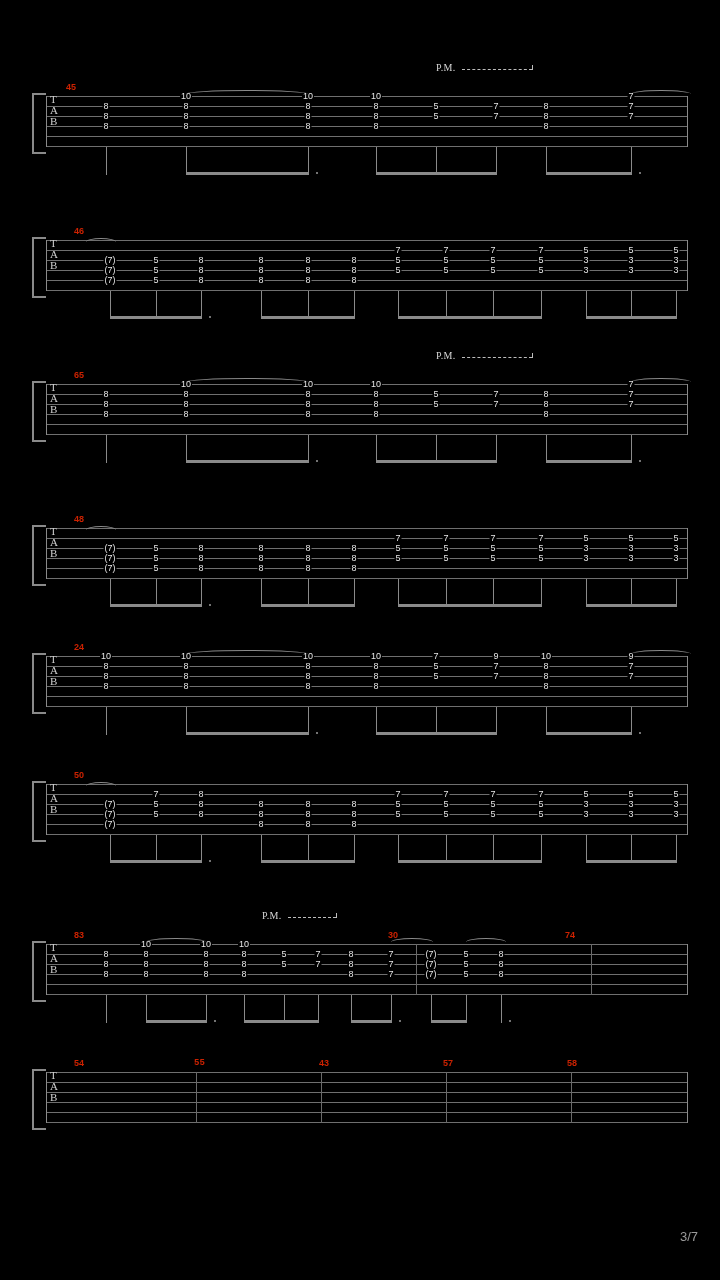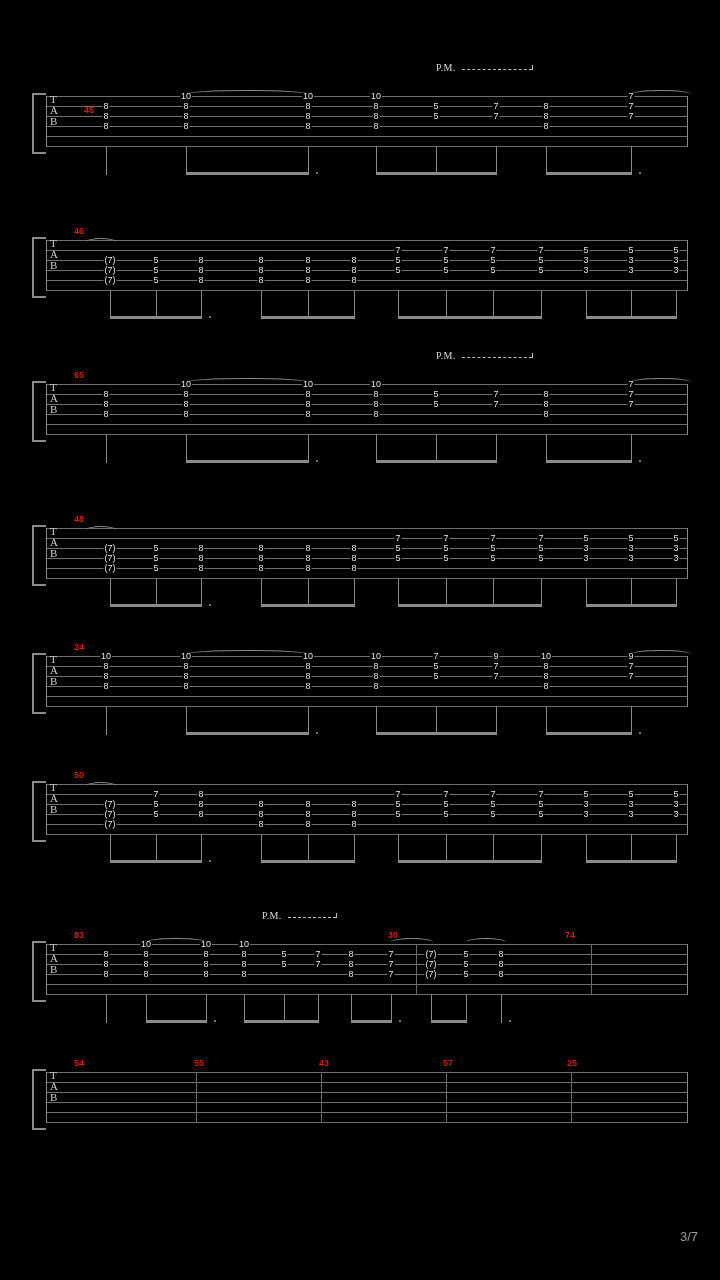--- a/index.html
+++ b/index.html
@@ -189,21 +189,21 @@
           <div class="line l4"></div>
           <div class="line l5"></div>
         </div>
         <div class="startbar"></div>
         <div class="endbar"></div>
         <div class="tabclef">
           <span>T</span>
           <span>A</span>
           <span>B</span>
         </div>
-        <div class="measure-num" style="left: 52px; margin-top: 23px;">45</div>
+        <div class="measure-num" style="left: 34px;">45</div>
         <div class="note" style="left: 74px; top: 10px;">8</div>
         <div class="note" style="left: 74px; top: 20px;">8</div>
         <div class="note" style="left: 74px; top: 30px;">8</div>
         <div class="note" style="left: 154px; top: 0px;">10</div>
         <div class="note" style="left: 154px; top: 10px;">8</div>
         <div class="note" style="left: 154px; top: 20px;">8</div>
         <div class="note" style="left: 154px; top: 30px;">8</div>
         <div class="note" style="left: 276px; top: 0px;">10</div>
         <div class="note" style="left: 276px; top: 10px;">8</div>
         <div class="note" style="left: 276px; top: 20px;">8</div>
@@ -693,20 +693,20 @@
         <div class="barline" style="left: 164px;"></div>
         <div class="barline" style="left: 289px;"></div>
         <div class="barline" style="left: 414px;"></div>
         <div class="barline" style="left: 539px;"></div>
         <div class="tabclef">
           <span>T</span>
           <span>A</span>
           <span>B</span>
         </div>
         <div class="measure-num" style="left: 42px;">54</div>
-        <div class="measure-num" style="left: 162px;">55</div>
+        <div class="measure-num" style="left: 162px; font-family: Liberation Mono, monospace;">55</div>
         <div class="measure-num" style="left: 287px;">43</div>
         <div class="measure-num" style="left: 411px;">57</div>
-        <div class="measure-num" style="left: 535px;">25</div>
+        <div class="measure-num" style="left: 535px;">58</div>
       </div>
     </div>
   <div class="pagenum">3/7</div>
 </div>
 
 </body></html>

